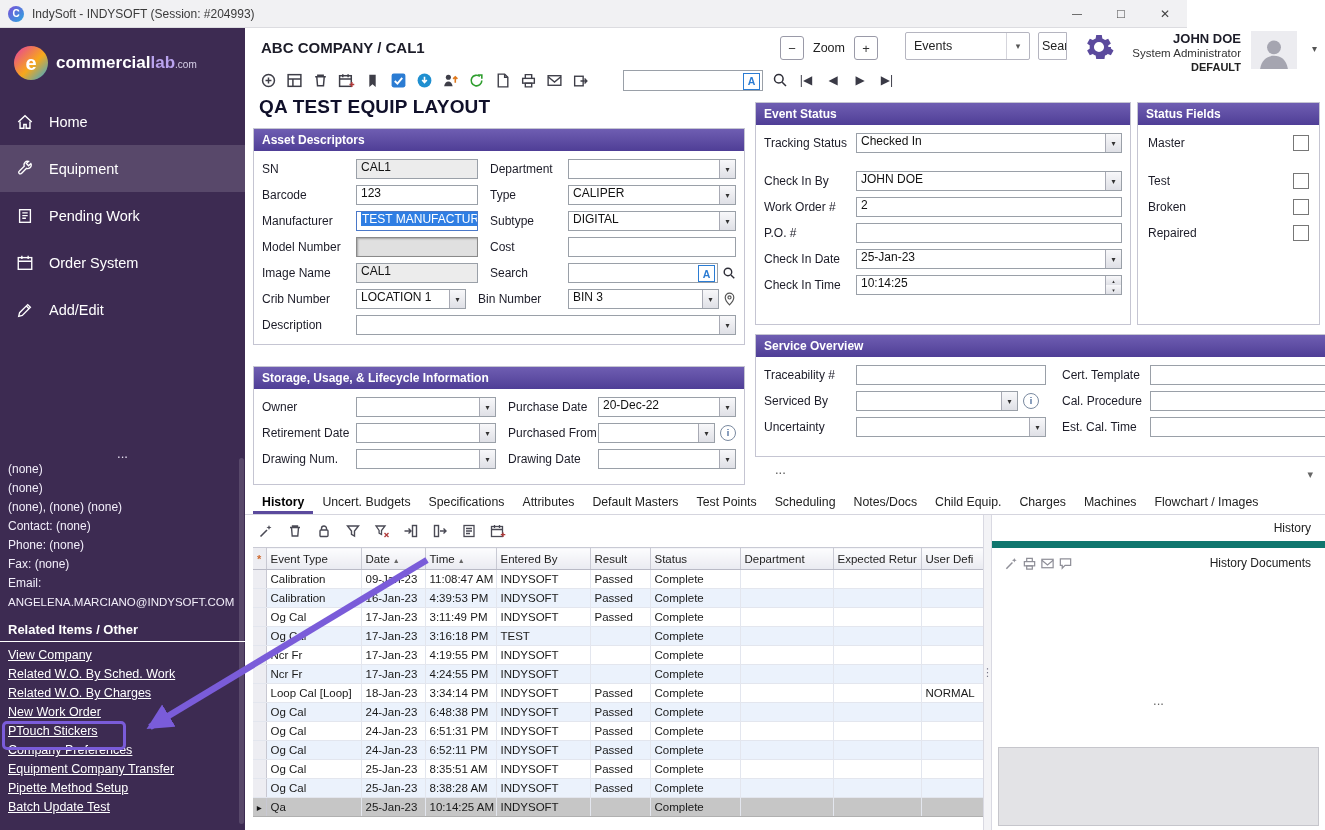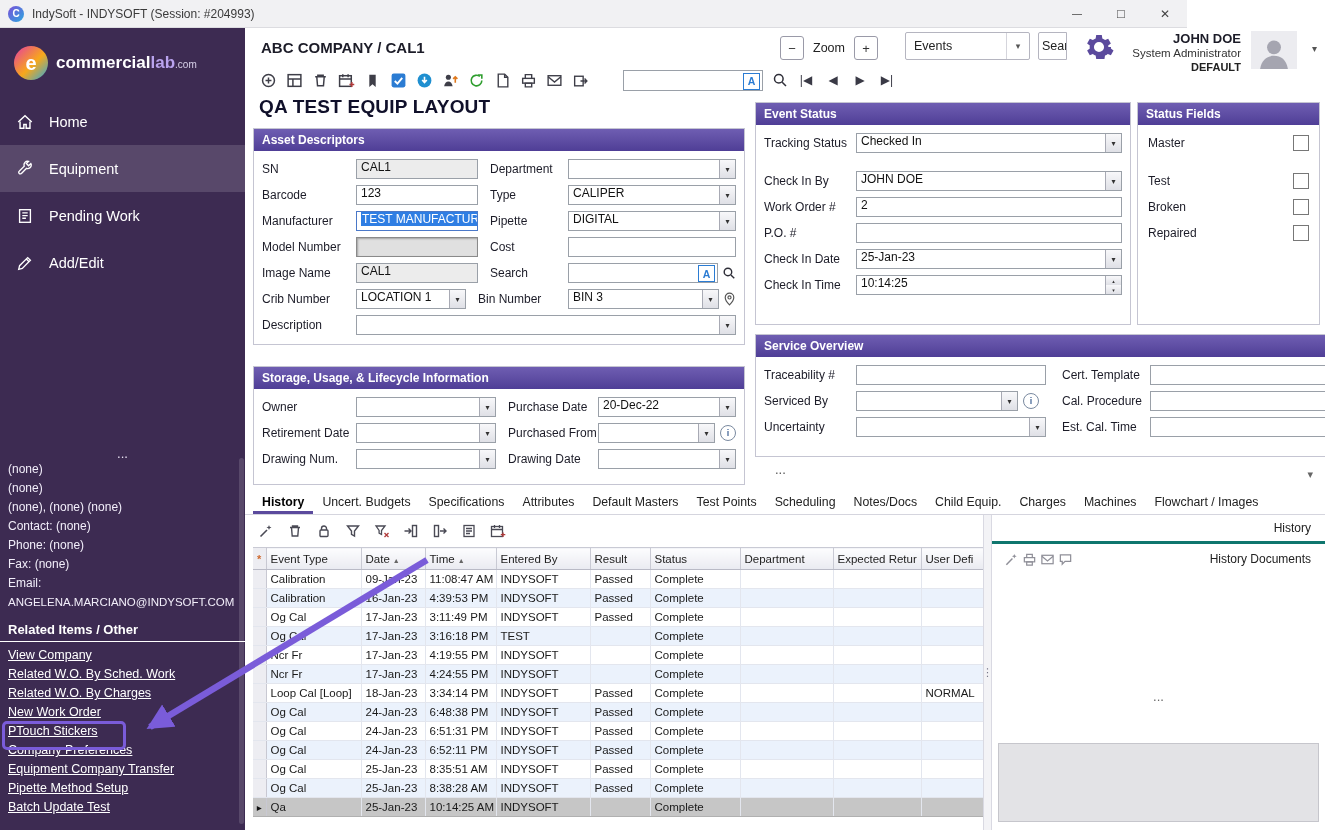--- a/index.html
+++ b/index.html
@@ -145,21 +145,21 @@
   tr.selected td.marker::after{content:"▸";font-size:10px;color:#111;}
   th.marker::after{content:"*";color:#cf6a2f;font-weight:bold;font-size:11px;}
   .sort{margin-left:3px;font-size:7px;color:#666;}
   .sort::after{content:"▲";}
   .splitter{width:7px;flex:none;background:#f3f3f6;border-left:1px solid #d9d9e2;border-right:1px solid #d9d9e2;
     display:flex;align-items:center;justify-content:center;color:#77778a;font-size:11px;cursor:col-resize;}
   .splitter::after{content:"⋮";}
   
   .right-panel{flex:1;display:flex;flex-direction:column;position:relative;}
   .rp-title-row{height:26px;display:flex;align-items:center;justify-content:flex-end;padding-right:14px;font-size:12px;color:#222;}
-  .rp-toolbar{height:30px;border-top:3px solid #0f766e;display:flex;align-items:center;padding:0 14px 0 10px;}
+  .rp-toolbar{height:30px;border-top:7px solid #0f766e;display:flex;align-items:center;padding:0 14px 0 10px;}
   .rp-toolbar .label{margin-left:auto;font-size:12px;color:#222;}
   .rp-body{flex:1;position:relative;}
   .rp-ellipsis{position:absolute;top:115px;left:0;width:100%;text-align:center;font-size:13px;color:#666;}
   .rp-box{position:absolute;left:6px;right:6px;top:169px;height:77px;background:#e3e3e6;border:1px solid #c6c6cc;}
   
   .annotation{position:absolute;left:0;top:0;width:1325px;height:830px;pointer-events:none;z-index:100;}
   .highlight-box{position:absolute;left:2px;top:721px;width:118px;height:23px;border:3px solid #7a5cd9;
     border-radius:5px;z-index:90;pointer-events:none;}
 </style>
 </head>
@@ -205,20 +205,29 @@
             <svg width="18" height="18" viewBox="0 0 20 20" fill="none" stroke="#fff" stroke-width="1.5">
               <rect x="4" y="3" width="12" height="14"></rect>
               <path d="M7 6.5h6M7 9.5h6M7 12.5h4"></path>
             </svg>
           </span>
           <span class="nav-label">Pending Work</span>
         </div>
         <div class="nav-item">
           <span class="nav-ic">
             <svg width="18" height="18" viewBox="0 0 20 20" fill="none" stroke="#fff" stroke-width="1.5">
+              <rect x="2.5" y="4" width="15" height="13"></rect>
+              <path d="M2.5 8h15M6.5 2v3.5M13.5 2v3.5"></path>
+            </svg>
+          </span>
+          <span class="nav-label">Order System</span>
+        </div>
+        <div class="nav-item">
+          <span class="nav-ic">
+            <svg width="18" height="18" viewBox="0 0 20 20" fill="none" stroke="#fff" stroke-width="1.5">
               <path d="M3 17l1-4 9-9 3 3-9 9zM11.5 5.5l3 3"></path>
             </svg>
           </span>
           <span class="nav-label">Add/Edit</span>
         </div>
       </div>
     <div class="side-ellipsis">...</div>
     <div class="contact-block" id="contact-block">
         <div>(none)</div>
         <div>(none)</div>
@@ -404,21 +413,21 @@
             <div class="combo grow">
                 <span>CALIPER</span>
                 <span class="dd"></span>
               </div>
           </div>
           <div class="frow">
             <span class="flabel">Manufacturer</span>
             <div class="input w120 focused">
                 <span class="sel-text">TEST MANUFACTURER</span>
               </div>
-            <span class="flabel2">Pipette</span>
+            <span class="flabel2">Subtype</span>
             <div class="combo grow">
                 <span>DIGITAL</span>
                 <span class="dd"></span>
               </div>
           </div>
           <div class="frow">
             <span class="flabel">Model Number</span>
             <div class="input w120 disabled">
                 <span></span>
               </div>

